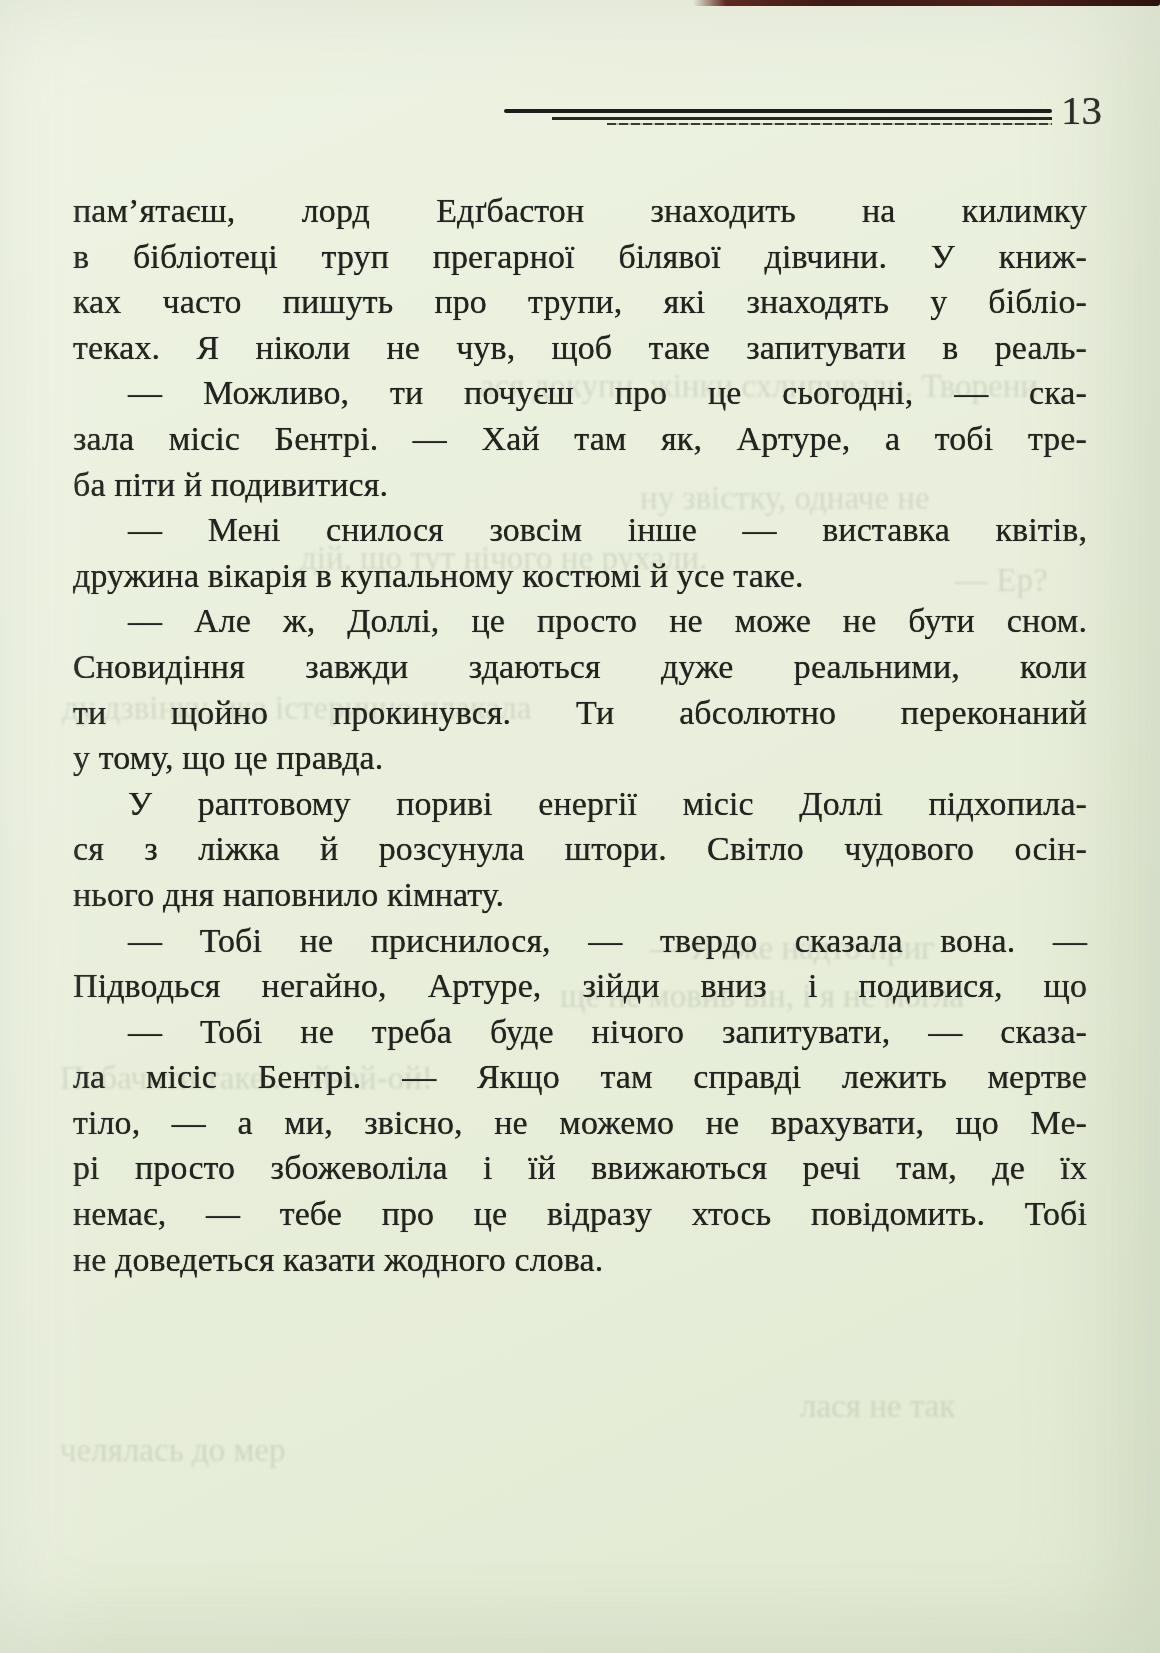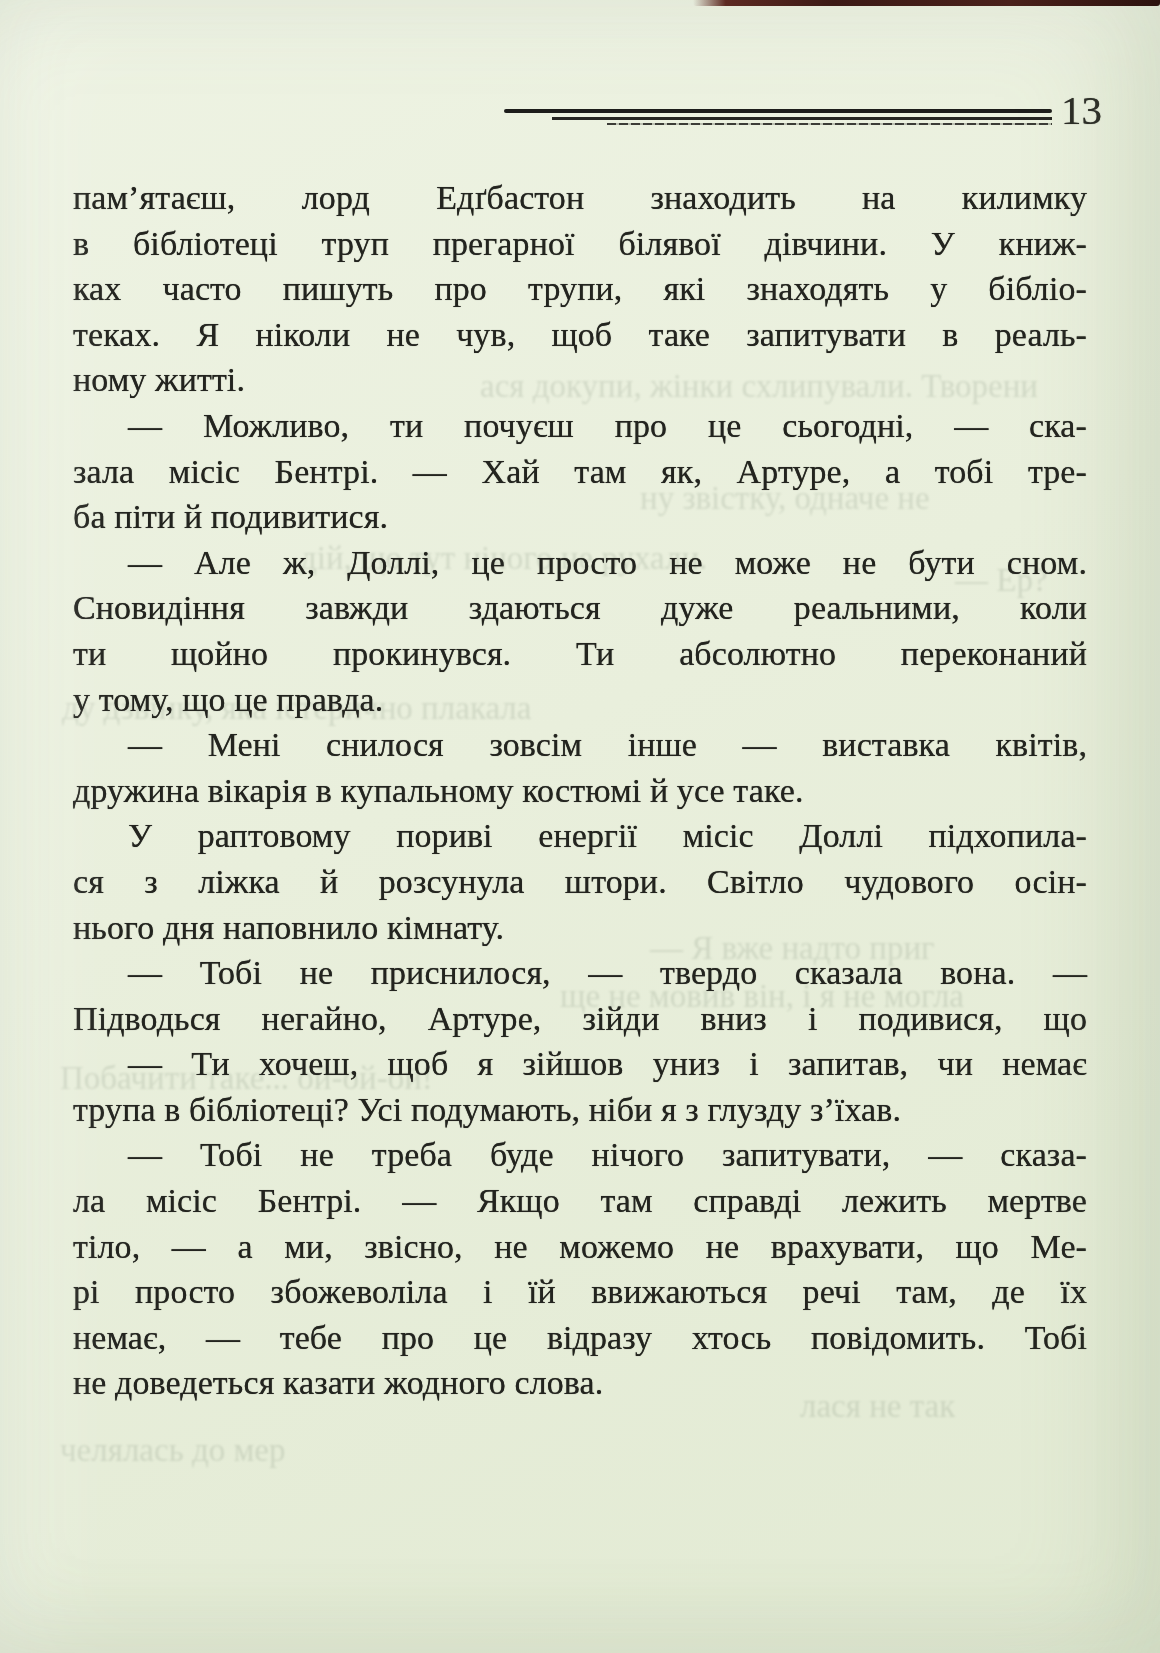--- a/index.html
+++ b/index.html
@@ -75,21 +75,21 @@
     right: 58px;
     font-size: 41px;
     line-height: 48px;
     color: #2a2b25;
     text-shadow: 0 0 0.8px rgba(42, 43, 37, 0.8);
   }
   
   .text-block {
     position: absolute;
     left: 73px;
-    top: 175px;
+    top: 188px;
     width: 1014px;
     font-size: 34px;
     line-height: 45.6px;
     letter-spacing: 0.1px;
     color: #23241f;
     text-shadow: 0 0 0.7px rgba(35, 36, 31, 0.85);
     z-index: 2;
   }
   .line { text-align: justify; text-align-last: justify; }
   .line.last { text-align-last: left; }
@@ -139,49 +139,44 @@
       <div class="ghost" style="left: 800px; top: 1386px;">лася не так</div>
       <div class="ghost" style="left: 60px; top: 1430px;">челялась до мер</div>
     </div>
 
   <div class="text-block" id="text-block">
       <div class="para">
         <div class="line first">пам’ятаєш, лорд Едґбастон знаходить на килимку</div>
         <div class="line">в бібліотеці труп прегарної білявої дівчини. У книж-</div>
         <div class="line">ках часто пишуть про трупи, які знаходять у бібліо-</div>
         <div class="line">теках. Я ніколи не чув, щоб таке запитувати в реаль-</div>
-        <div class="line last">ному житті.</div>
       </div>
       <div class="para indent">
         <div class="line first">— Можливо, ти почуєш про це сьогодні, — ска-</div>
         <div class="line">зала місіс Бентрі. — Хай там як, Артуре, а тобі тре-</div>
         <div class="line last">ба піти й подивитися.</div>
       </div>
       <div class="para indent">
+        <div class="line first">— Мені снилося зовсім інше — виставка квітів,</div>
+        <div class="line last">дружина вікарія в купальному костюмі й усе таке.</div>
+      </div>
+      <div class="para indent">
         <div class="line first">— Але ж, Доллі, це просто не може не бути сном.</div>
         <div class="line">Сновидіння завжди здаються дуже реальними, коли</div>
         <div class="line">ти щойно прокинувся. Ти абсолютно переконаний</div>
         <div class="line last">у тому, що це правда.</div>
-      </div>
-      <div class="para indent">
-        <div class="line first">— Мені снилося зовсім інше — виставка квітів,</div>
-        <div class="line last">дружина вікарія в купальному костюмі й усе таке.</div>
       </div>
       <div class="para indent">
         <div class="line first">У раптовому пориві енергії місіс Доллі підхопила-</div>
         <div class="line">ся з ліжка й розсунула штори. Світло чудового осін-</div>
         <div class="line last">нього дня наповнило кімнату.</div>
       </div>
       <div class="para indent">
         <div class="line first">— Тобі не приснилося, — твердо сказала вона. —</div>
         <div class="line">Підводься негайно, Артуре, зійди вниз і подивися, що</div>
-      </div>
-      <div class="para indent">
-        <div class="line first">— Ти хочеш, щоб я зійшов униз і запитав, чи немає</div>
-        <div class="line last">трупа в бібліотеці? Усі подумають, ніби я з глузду з’їхав.</div>
       </div>
       <div class="para indent">
         <div class="line first">— Тобі не треба буде нічого запитувати, — сказа-</div>
         <div class="line">ла місіс Бентрі. — Якщо там справді лежить мертве</div>
         <div class="line">тіло, — а ми, звісно, не можемо не врахувати, що Ме-</div>
         <div class="line">рі просто збожеволіла і їй ввижаються речі там, де їх</div>
         <div class="line">немає, — тебе про це відразу хтось повідомить. Тобі</div>
         <div class="line last">не доведеться казати жодного слова.</div>
       </div>
     </div>

